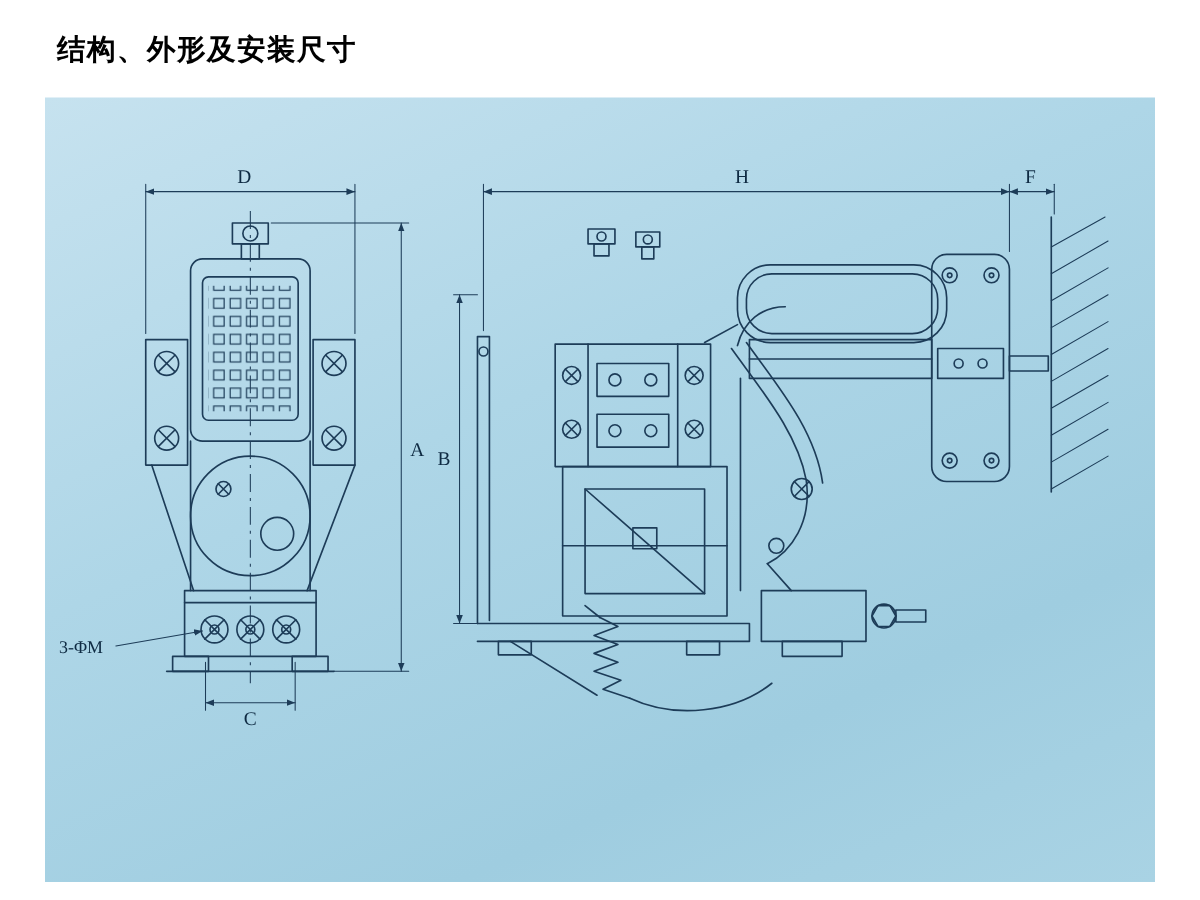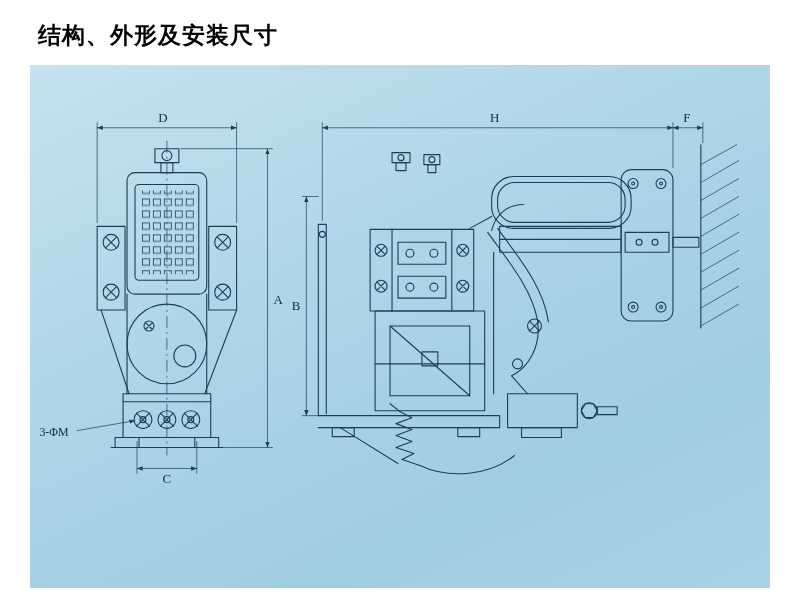--- a/index.html
+++ b/index.html
@@ -3,21 +3,21 @@
 <meta charset="utf-8">
 <style>
   html,body{margin:0;padding:0;}
   body{
     width:800px;height:600px;position:relative;overflow:hidden;
     background:#ffffff;font-family:"Liberation Sans",sans-serif;
   }
   .title{
     position:absolute;left:38px;top:20px;margin:0;
     font-family:"DejaVu Sans",sans-serif;
-    font-size:23px;font-weight:700;color:#000;letter-spacing:1px;
+    font-size:19px;font-weight:700;color:#000;letter-spacing:1px;
   }
   .panel{
     position:absolute;left:30px;top:65px;width:740px;height:523px;
     background:linear-gradient(155deg,#c6e2ef 0%,#aed6e7 40%,#9fcde0 75%,#a9d3e4 100%);
   }
   .panel svg{display:block}
   .ln{fill:none;stroke:#1d3c58;stroke-width:1.1;stroke-linecap:round;stroke-linejoin:round}
   .thin{fill:none;stroke:#1d3c58;stroke-width:0.7;stroke-linecap:round}
   .cl{fill:none;stroke:#1d3c58;stroke-width:0.7;stroke-dasharray:12 4 2 4}
   .dim-text{font:13px "Liberation Serif","DejaVu Serif",serif;fill:#0e2a42}

